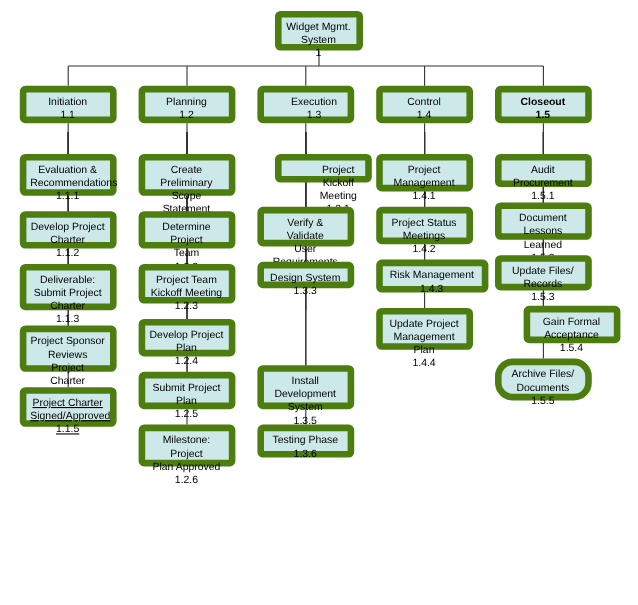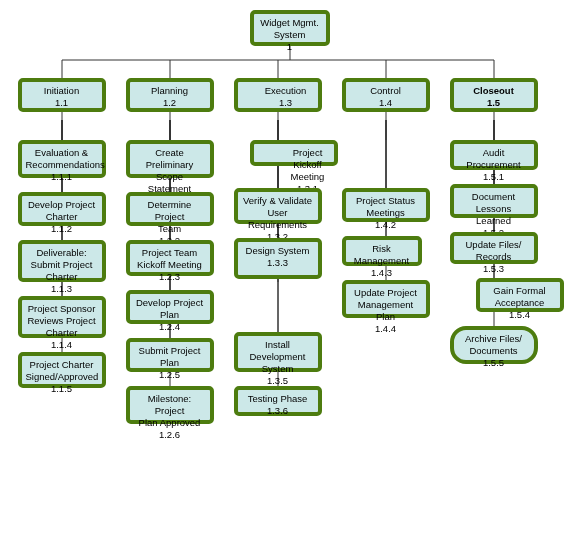--- a/index.html
+++ b/index.html
@@ -27,21 +27,21 @@
       position: relative;
       width: 575px;
       height: 540px;
       margin: 0 auto;
       background: #fff;
     }
 
     .n {
       position: absolute;
       background: #cce8e8;
-      border: 4px solid #4d7c0f;
+      border: 6px solid #4d7c0f;
       border-radius: 5px;
       text-align: center;
       font-size: 9.5px;
       line-height: 1.25;
       padding: 3px 4px;
       font-family: Arial, sans-serif;
     }
   </style>
 </head>
 <body>
@@ -95,33 +95,34 @@
 <div class="n" style="left: 247px; top: 10px; width: 80px; height: 36px;">Widget Mgmt.<br>System<br>1</div>
     <div class="n" style="left: 15px; top: 78px; width: 88px; height: 34px;">Initiation<br>1.1</div>
     <div class="n" style="left: 123px; top: 78px; width: 88px; height: 34px;">Planning<br>1.2</div>
     <div class="n" style="left: 231px; top: 78px; width: 88px; height: 34px; padding-left: 20px;">Execution<br>1.3</div>
     <div class="n" style="left: 339px; top: 78px; width: 88px; height: 34px;">Control<br>1.4</div>
     <div class="n" style="left: 447px; top: 78px; width: 88px; height: 34px; font-weight: bold;">Closeout<br>1.5</div>
     <div class="n" style="left: 15px; top: 140px; width: 88px; height: 38px;">Evaluation &amp;<br>Recommendations<br>1.1.1</div>
     <div class="n" style="left: 15px; top: 192px; width: 88px; height: 34px;">Develop Project<br>Charter<br>1.1.2</div>
     <div class="n" style="left: 15px; top: 240px; width: 88px; height: 42px;">Deliverable:<br>Submit Project<br>Charter<br>1.1.3</div>
     <div class="n" style="left: 15px; top: 296px; width: 88px; height: 42px;">Project Sponsor<br>Reviews Project<br>Charter<br>1.1.4</div>
-    <div class="n" style="left: 15px; top: 352px; width: 88px; height: 36px;">Project Charter<br>Signed/Approved<br>1.1.5</div>
+    <div class="n" style="left: 15px; top: 352px; width: 88px; height: 36px; text-decoration: underline;">Project Charter<br>Signed/Approved<br>1.1.5</div>
     <div class="n" style="left: 123px; top: 140px; width: 88px; height: 38px;">Create Preliminary<br>Scope Statement<br>1.2.1</div>
     <div class="n" style="left: 123px; top: 192px; width: 88px; height: 34px;">Determine Project<br>Team<br>1.2.2</div>
     <div class="n" style="left: 123px; top: 240px; width: 88px; height: 36px;">Project Team<br>Kickoff Meeting<br>1.2.3</div>
     <div class="n" style="left: 123px; top: 290px; width: 88px; height: 34px;">Develop Project<br>Plan<br>1.2.4</div>
     <div class="n" style="left: 123px; top: 338px; width: 88px; height: 34px;">Submit Project<br>Plan<br>1.2.5</div>
     <div class="n" style="left: 123px; top: 386px; width: 88px; height: 38px;">Milestone: Project<br>Plan Approved<br>1.2.6</div>
     <div class="n" style="left: 247px; top: 140px; width: 88px; height: 26px; padding-left: 32px;">Project Kickoff<br>Meeting<br>1.3.1</div>
     <div class="n" style="left: 231px; top: 188px; width: 88px; height: 36px;">Verify &amp; Validate<br>User Requirements<br>1.3.2</div>
-    <div class="n" style="left: 231px; top: 238px; width: 88px; height: 41px;">Design System<br>1.3.3</div>
+    <div class="n" style="left: 231px; top: 238px; width: 88px; height: 24px;">Design System<br>1.3.3</div>
     <div class="n" style="left: 231px; top: 332px; width: 88px; height: 40px;">Install<br>Development<br>System<br>1.3.5</div>
     <div class="n" style="left: 231px; top: 386px; width: 88px; height: 30px;">Testing Phase<br>1.3.6</div>
+    <div class="n" style="left: 339px; top: 140px; width: 88px; height: 34px;">Project<br>Management<br>1.4.1</div>
     <div class="n" style="left: 339px; top: 188px; width: 88px; height: 34px;">Project Status<br>Meetings<br>1.4.2</div>
-    <div class="n" style="left: 339px; top: 236px; width: 80px; height: 30px;">Risk Management<br>1.4.3</div>
+    <div class="n" style="left: 339px; top: 236px; width: 102px; height: 30px;">Risk Management<br>1.4.3</div>
     <div class="n" style="left: 339px; top: 280px; width: 88px; height: 38px;">Update Project<br>Management Plan<br>1.4.4</div>
     <div class="n" style="left: 447px; top: 140px; width: 88px; height: 30px;">Audit Procurement<br>1.5.1</div>
     <div class="n" style="left: 447px; top: 184px; width: 88px; height: 34px;">Document Lessons<br>Learned<br>1.5.2</div>
     <div class="n" style="left: 447px; top: 232px; width: 88px; height: 32px;">Update Files/<br>Records<br>1.5.3</div>
     <div class="n" style="left: 447px; top: 278px; width: 88px; height: 34px; margin-left: 26px;">Gain Formal<br>Acceptance<br>1.5.4</div>
     <div class="n" style="left: 447px; top: 326px; width: 88px; height: 38px; border-radius: 16px;">Archive Files/<br>Documents<br>1.5.5</div>
   </div>
 
 </body></html>

